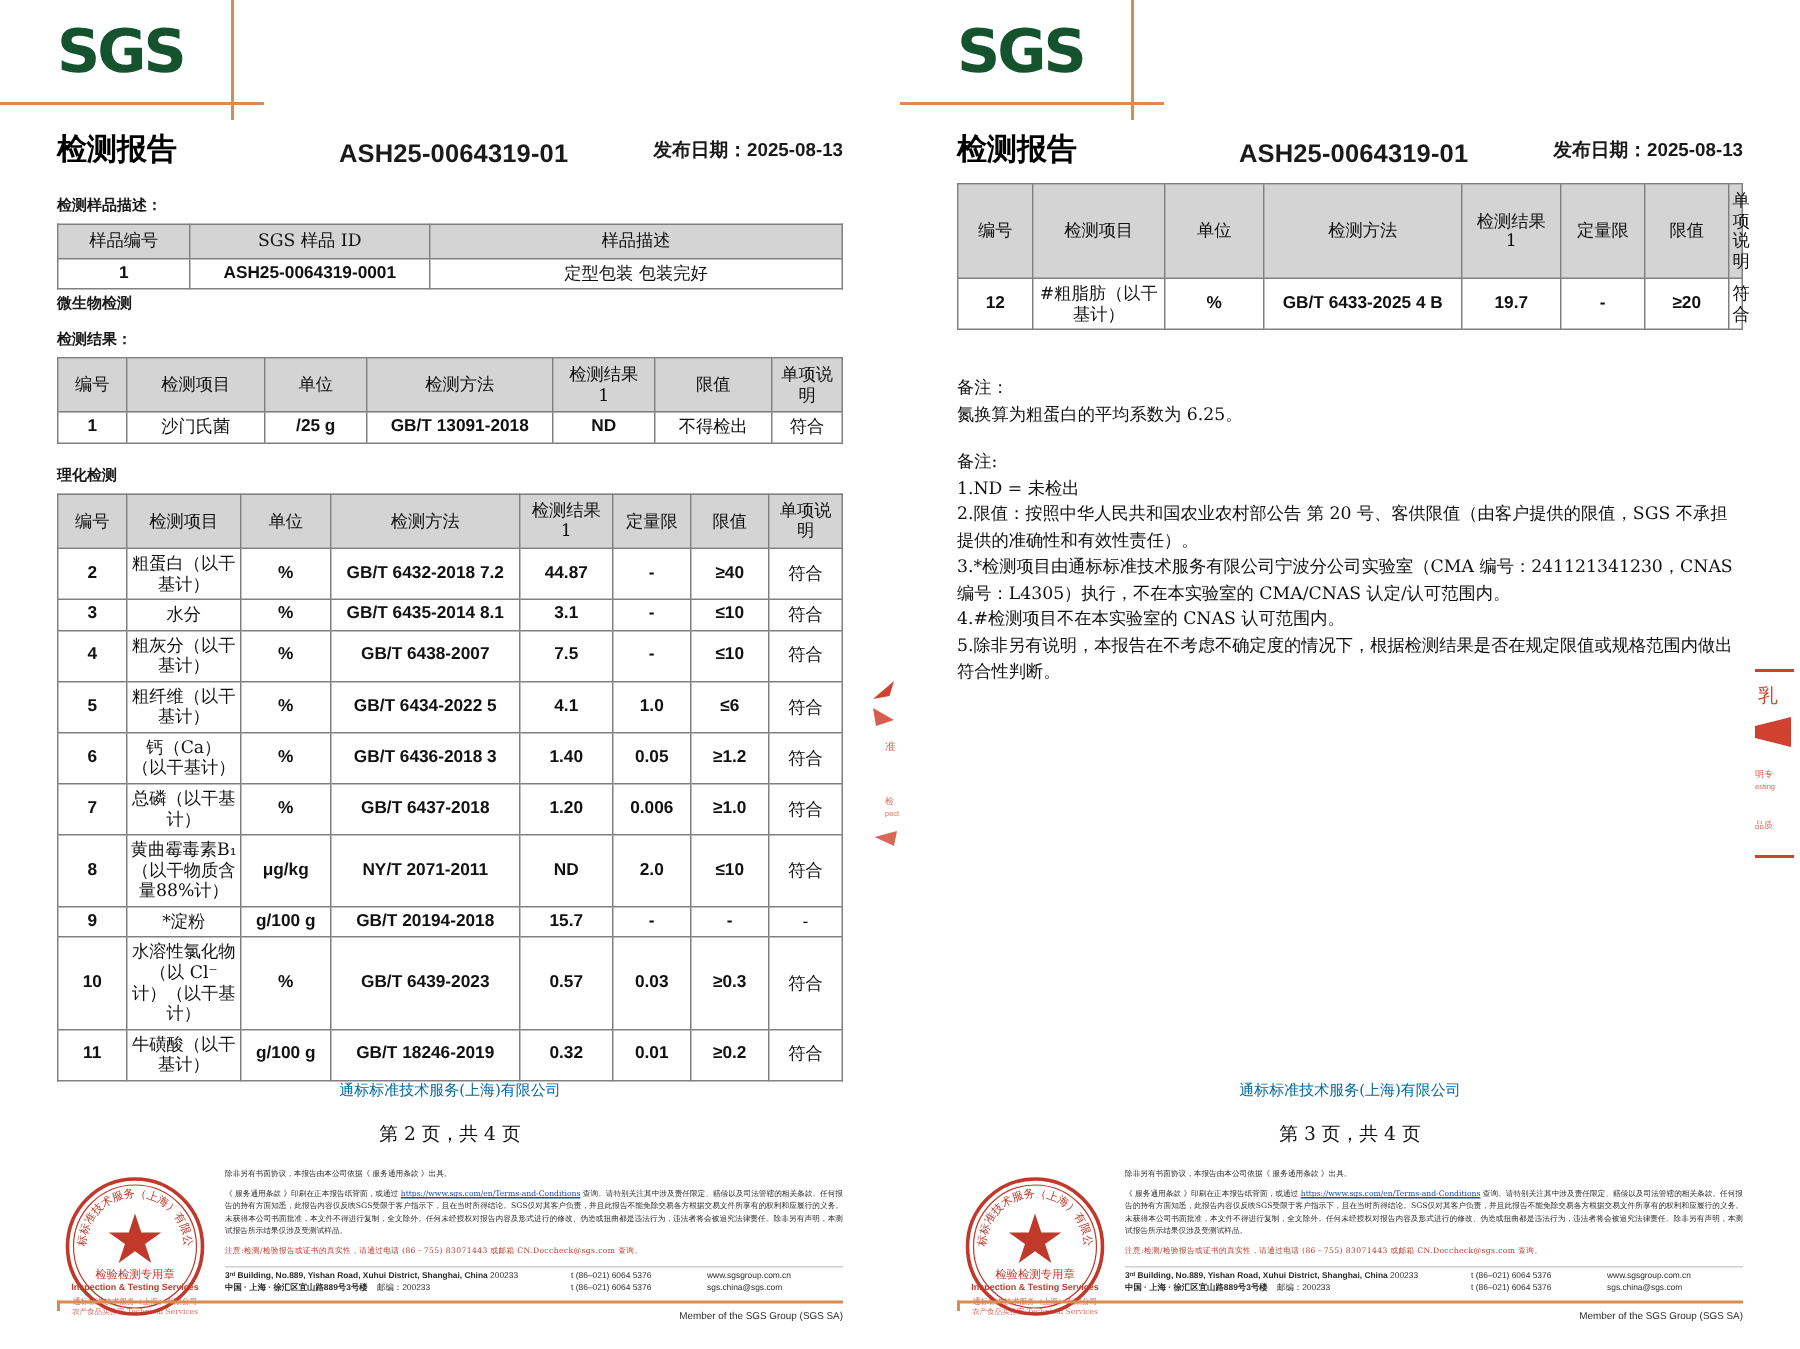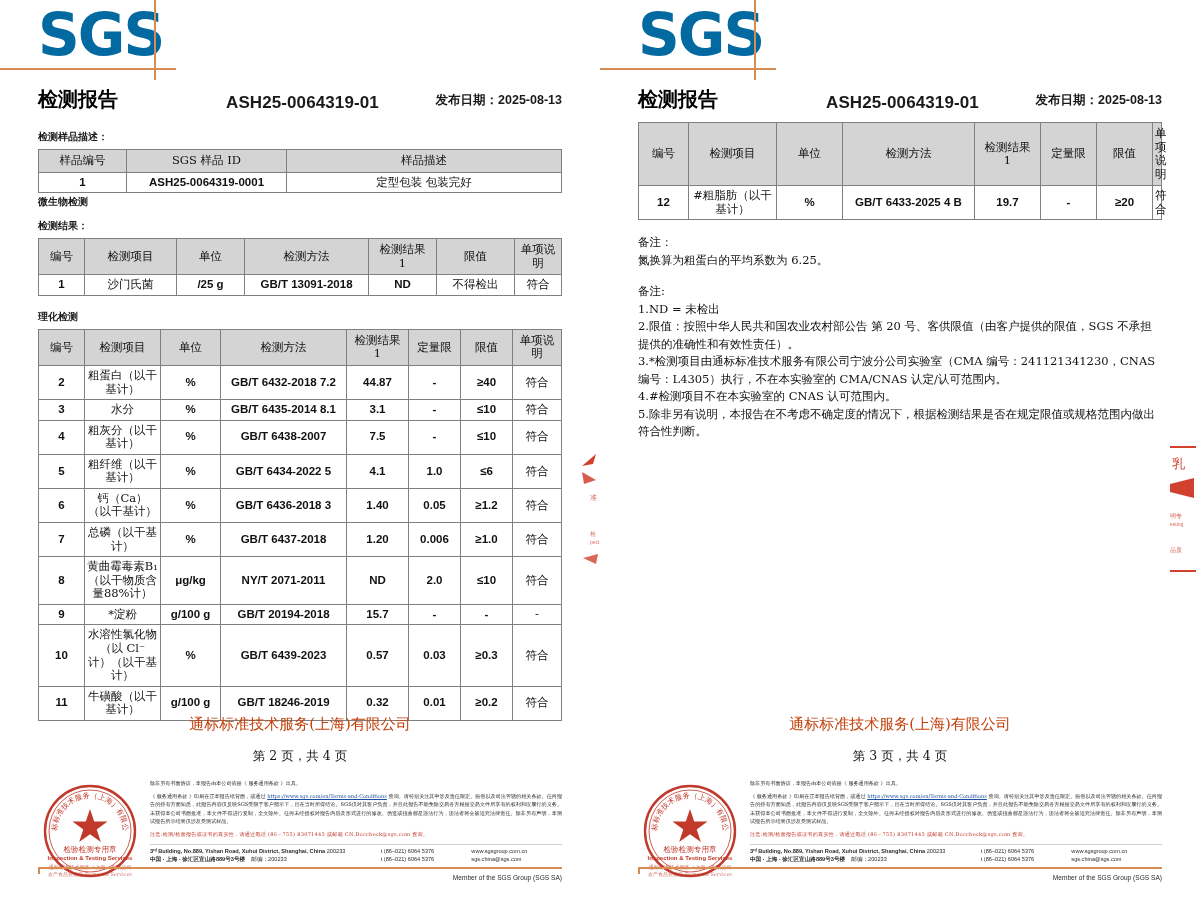--- a/index.html
+++ b/index.html
@@ -11,22 +11,22 @@
   }
   .sheet{position:relative;width:1200px;height:899px;display:flex;}
   .page{position:relative;width:600px;height:899px;box-sizing:border-box;}
   .page-inner{position:absolute;left:38px;right:38px;top:0;bottom:0;}
 
   
   .logo-wrap{position:relative;height:86px;}
   .logo-text{
     position:absolute;left:0;top:6px;
     font-family:"DejaVu Sans",sans-serif;
-    font-weight:bold;font-size:58px;letter-spacing:-2px;
-    color:#0369a1;line-height:58px;
+    font-weight:bold;font-size:40px;letter-spacing:-2px;
+    color:#14532d;line-height:58px;
   }
   .logo-vrule{position:absolute;left:116px;top:0px;width:2px;height:80px;background:#d98c52;}
   .logo-hrule{position:absolute;left:-38px;top:68px;width:176px;height:2px;background:#d98c52;}
 
   
   .title-row{position:relative;height:34px;}
   .rpt-title{position:absolute;left:0;top:0;font-family:"DejaVu Serif","Liberation Serif",serif;font-weight:bold;font-size:20px;color:#000;}
   .rpt-no{position:absolute;left:188px;top:7px;font-size:17px;font-weight:bold;letter-spacing:.1px;}
   .rpt-date{position:absolute;right:0px;top:6px;font-size:12.5px;font-weight:bold;font-family:"DejaVu Serif","Liberation Serif",serif;}
   .rpt-date .v{font-family:"Liberation Sans",sans-serif;}
@@ -72,27 +72,27 @@
   
   .t-cont col.c1{width:50px;}
   .t-cont col.c2{width:88px;}
   .t-cont col.c3{width:66px;}
   .t-cont col.c4{width:132px;}
   .t-cont col.c5{width:66px;}
   .t-cont col.c6{width:56px;}
   .t-cont col.c7{width:56px;}
 
   
-  .notes{margin-top:14px;font-family:"DejaVu Serif","Liberation Serif",serif;font-size:11.5px;line-height:1.52;color:#111;}
+  .notes{margin-top:30px;font-family:"DejaVu Serif","Liberation Serif",serif;font-size:11.5px;line-height:1.52;color:#111;}
   .notes .blk{margin-bottom:14px;}
   .notes p{margin:0;}
 
   
   .footer{position:absolute;left:38px;right:38px;bottom:18px;}
-  .f-company{text-align:center;font-family:"DejaVu Serif","Liberation Serif",serif;font-size:15px;color:#c2410c;}
+  .f-company{text-align:center;font-family:"DejaVu Serif","Liberation Serif",serif;font-size:10px;color:#0369a1;}
   .f-page{text-align:center;font-family:"DejaVu Serif","Liberation Serif",serif;font-size:12.5px;color:#111;margin-top:14px;}
 
   .fine-wrap{position:relative;margin-top:14px;min-height:96px;}
   .seal{position:absolute;left:0;top:0;width:104px;height:104px;}
   .fine{margin-left:112px;font-family:"DejaVu Serif","Liberation Serif",serif;font-size:5.1px;line-height:1.62;color:#2b2b2b;text-align:justify;}
   .fine .attn{color:#c0392b;letter-spacing:.25px;}
   .fine .lnk{color:#1a4fa0;text-decoration:underline;}
   .addr{margin-left:112px;margin-top:3px;border-top:1px solid #cfcfcf;padding-top:2px;}
   .addr table{border-collapse:collapse;width:100%;}
   .addr td{font-size:5.6px;line-height:1.6;color:#2b2b2b;font-family:"Liberation Sans",sans-serif;padding:0;vertical-align:top;}

